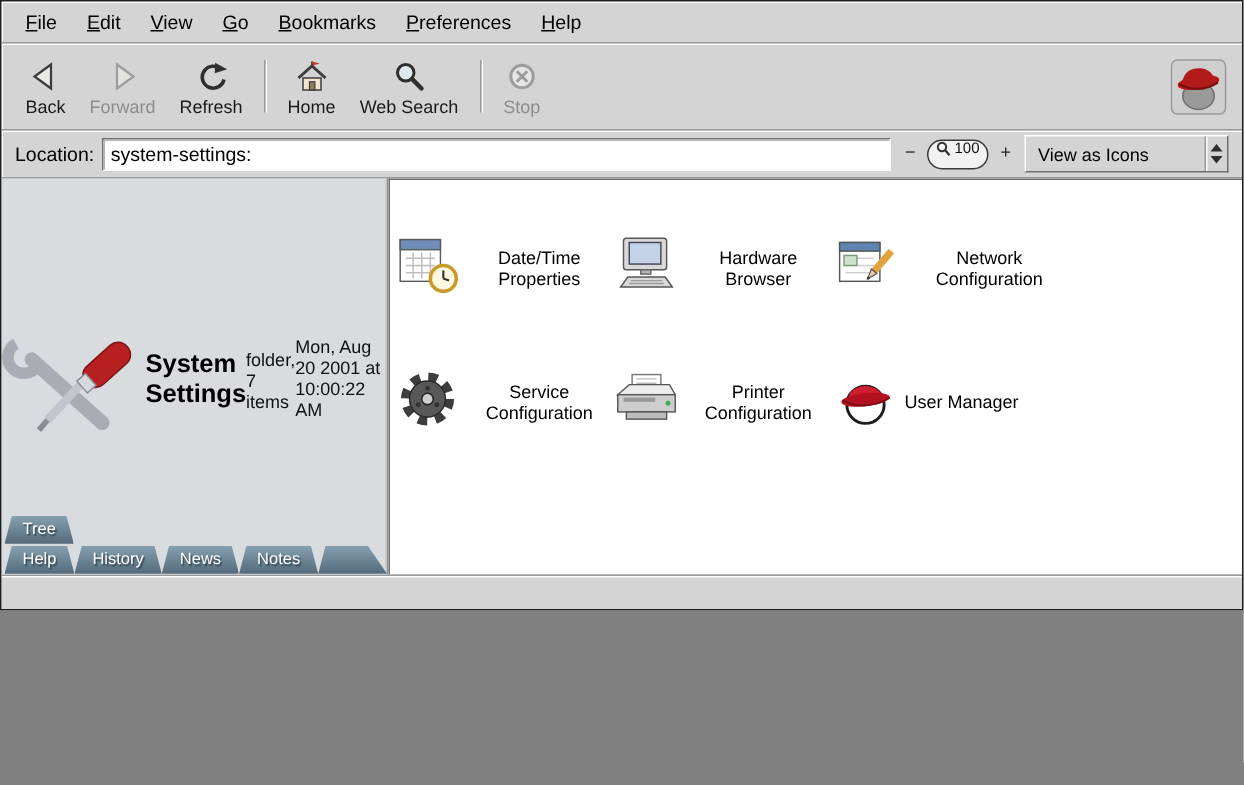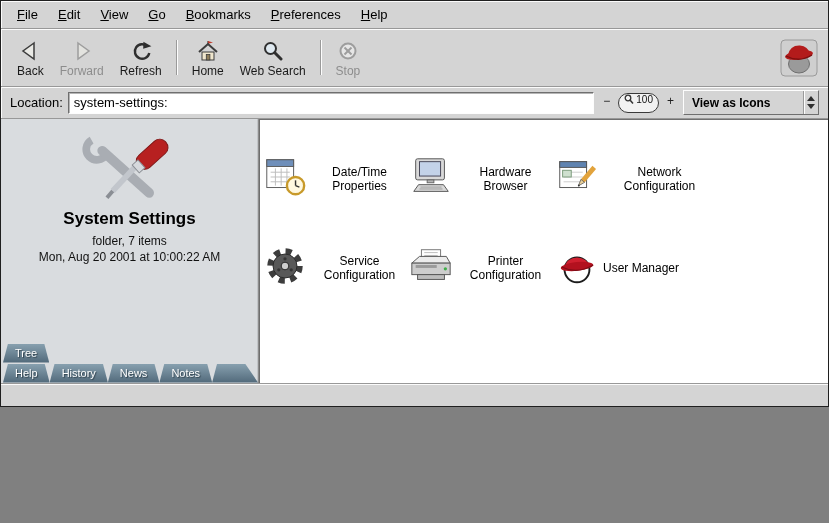--- a/index.html
+++ b/index.html
@@ -73,36 +73,36 @@
     border: 1px solid #3a3a3a; border-radius: 10px;
     background: #f2f2f2;
     display: flex; justify-content: center; gap: 2px;
     font-size: 10px; color: #111;
   }
   .view-select {
     display: flex; align-items: stretch; height: 25px; width: 136px;
     border: 1px solid; border-color: #fdfdfd #6f6f6f #6f6f6f #fdfdfd;
     background: #d4d4d4; cursor: default;
   }
-  .view-select .vs-txt { flex: 1; padding: 0 8px; font-size: 12px; display: flex; align-items: center; white-space: nowrap; font-weight: bold; }
+  .view-select .vs-txt { flex: 1; padding: 0 8px; font-size: 12px; display: flex; align-items: center; white-space: nowrap; }
   .view-select .vs-spin {
     width: 15px; border-left: 1px solid #9a9a9a; box-shadow: inset 1px 0 0 #fdfdfd;
     display: flex; flex-direction: column; align-items: center; justify-content: center; gap: 3px;
   }
   .arr-up { width: 0; height: 0; border-left: 4px solid transparent; border-right: 4px solid transparent; border-bottom: 5px solid #2e2e2e; }
   .arr-down { width: 0; height: 0; border-left: 4px solid transparent; border-right: 4px solid transparent; border-top: 5px solid #2e2e2e; }
   
   .body-area { flex: 1; display: flex; min-height: 0; }
   .sidebar {
     width: 258px; flex: 0 0 258px;
     background: #d9dcdf;
     border-right: 1px solid #8c8c8c;
     box-shadow: inset -1px 0 0 #c2c5c8;
     position: relative;
-    display: flex; flex-direction: column; align-items: center;
+    display: flex; flex-direction: row; align-items: center;
   }
   .sb-icon { margin-top: 14px; }
   .sb-title { font-size: 17px; font-weight: bold; margin-top: 4px; color: #000; }
   .sb-info { font-size: 12px; margin-top: 5px; color: #111; }
   .sb-date { font-size: 12px; margin-top: 2px; color: #111; }
   .sb-tabs { position: absolute; left: 0; right: 0; bottom: 0; }
   .tab-row { display: flex; height: 20px; align-items: center; padding-left: 2px; }
   .tab {
     height: 19px; padding: 0 12px;
     display: flex; align-items: center; justify-content: center;

